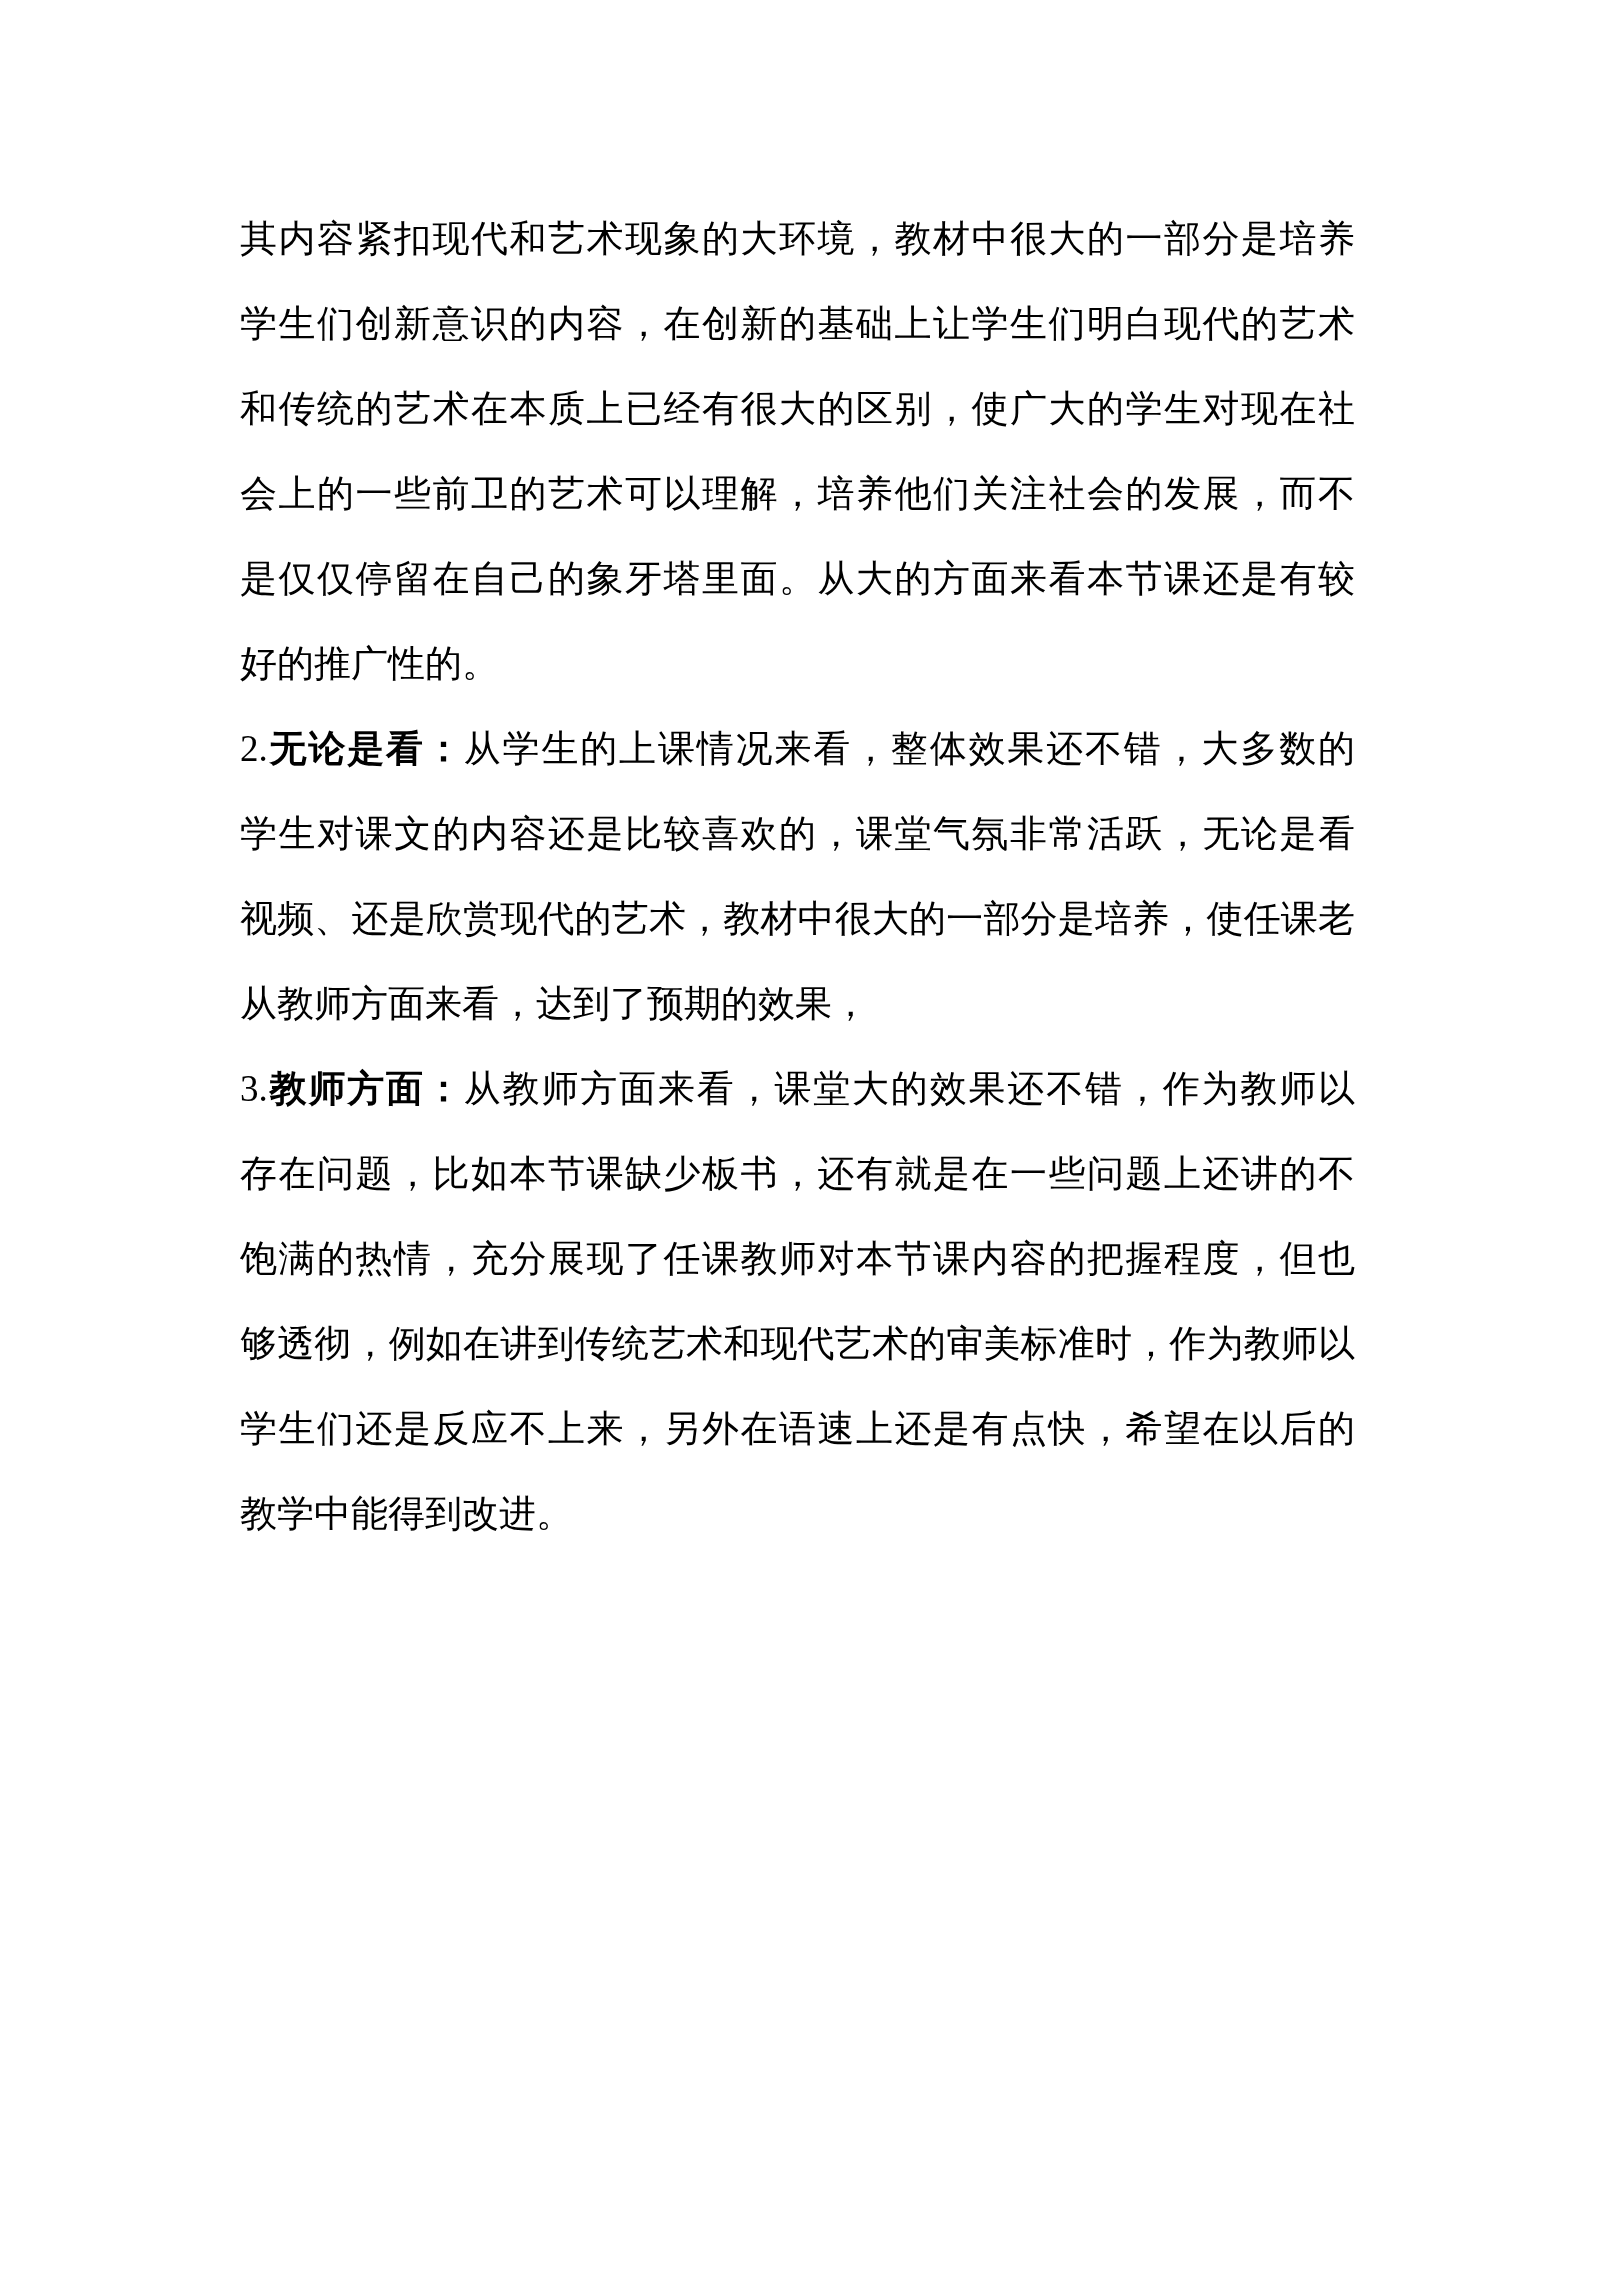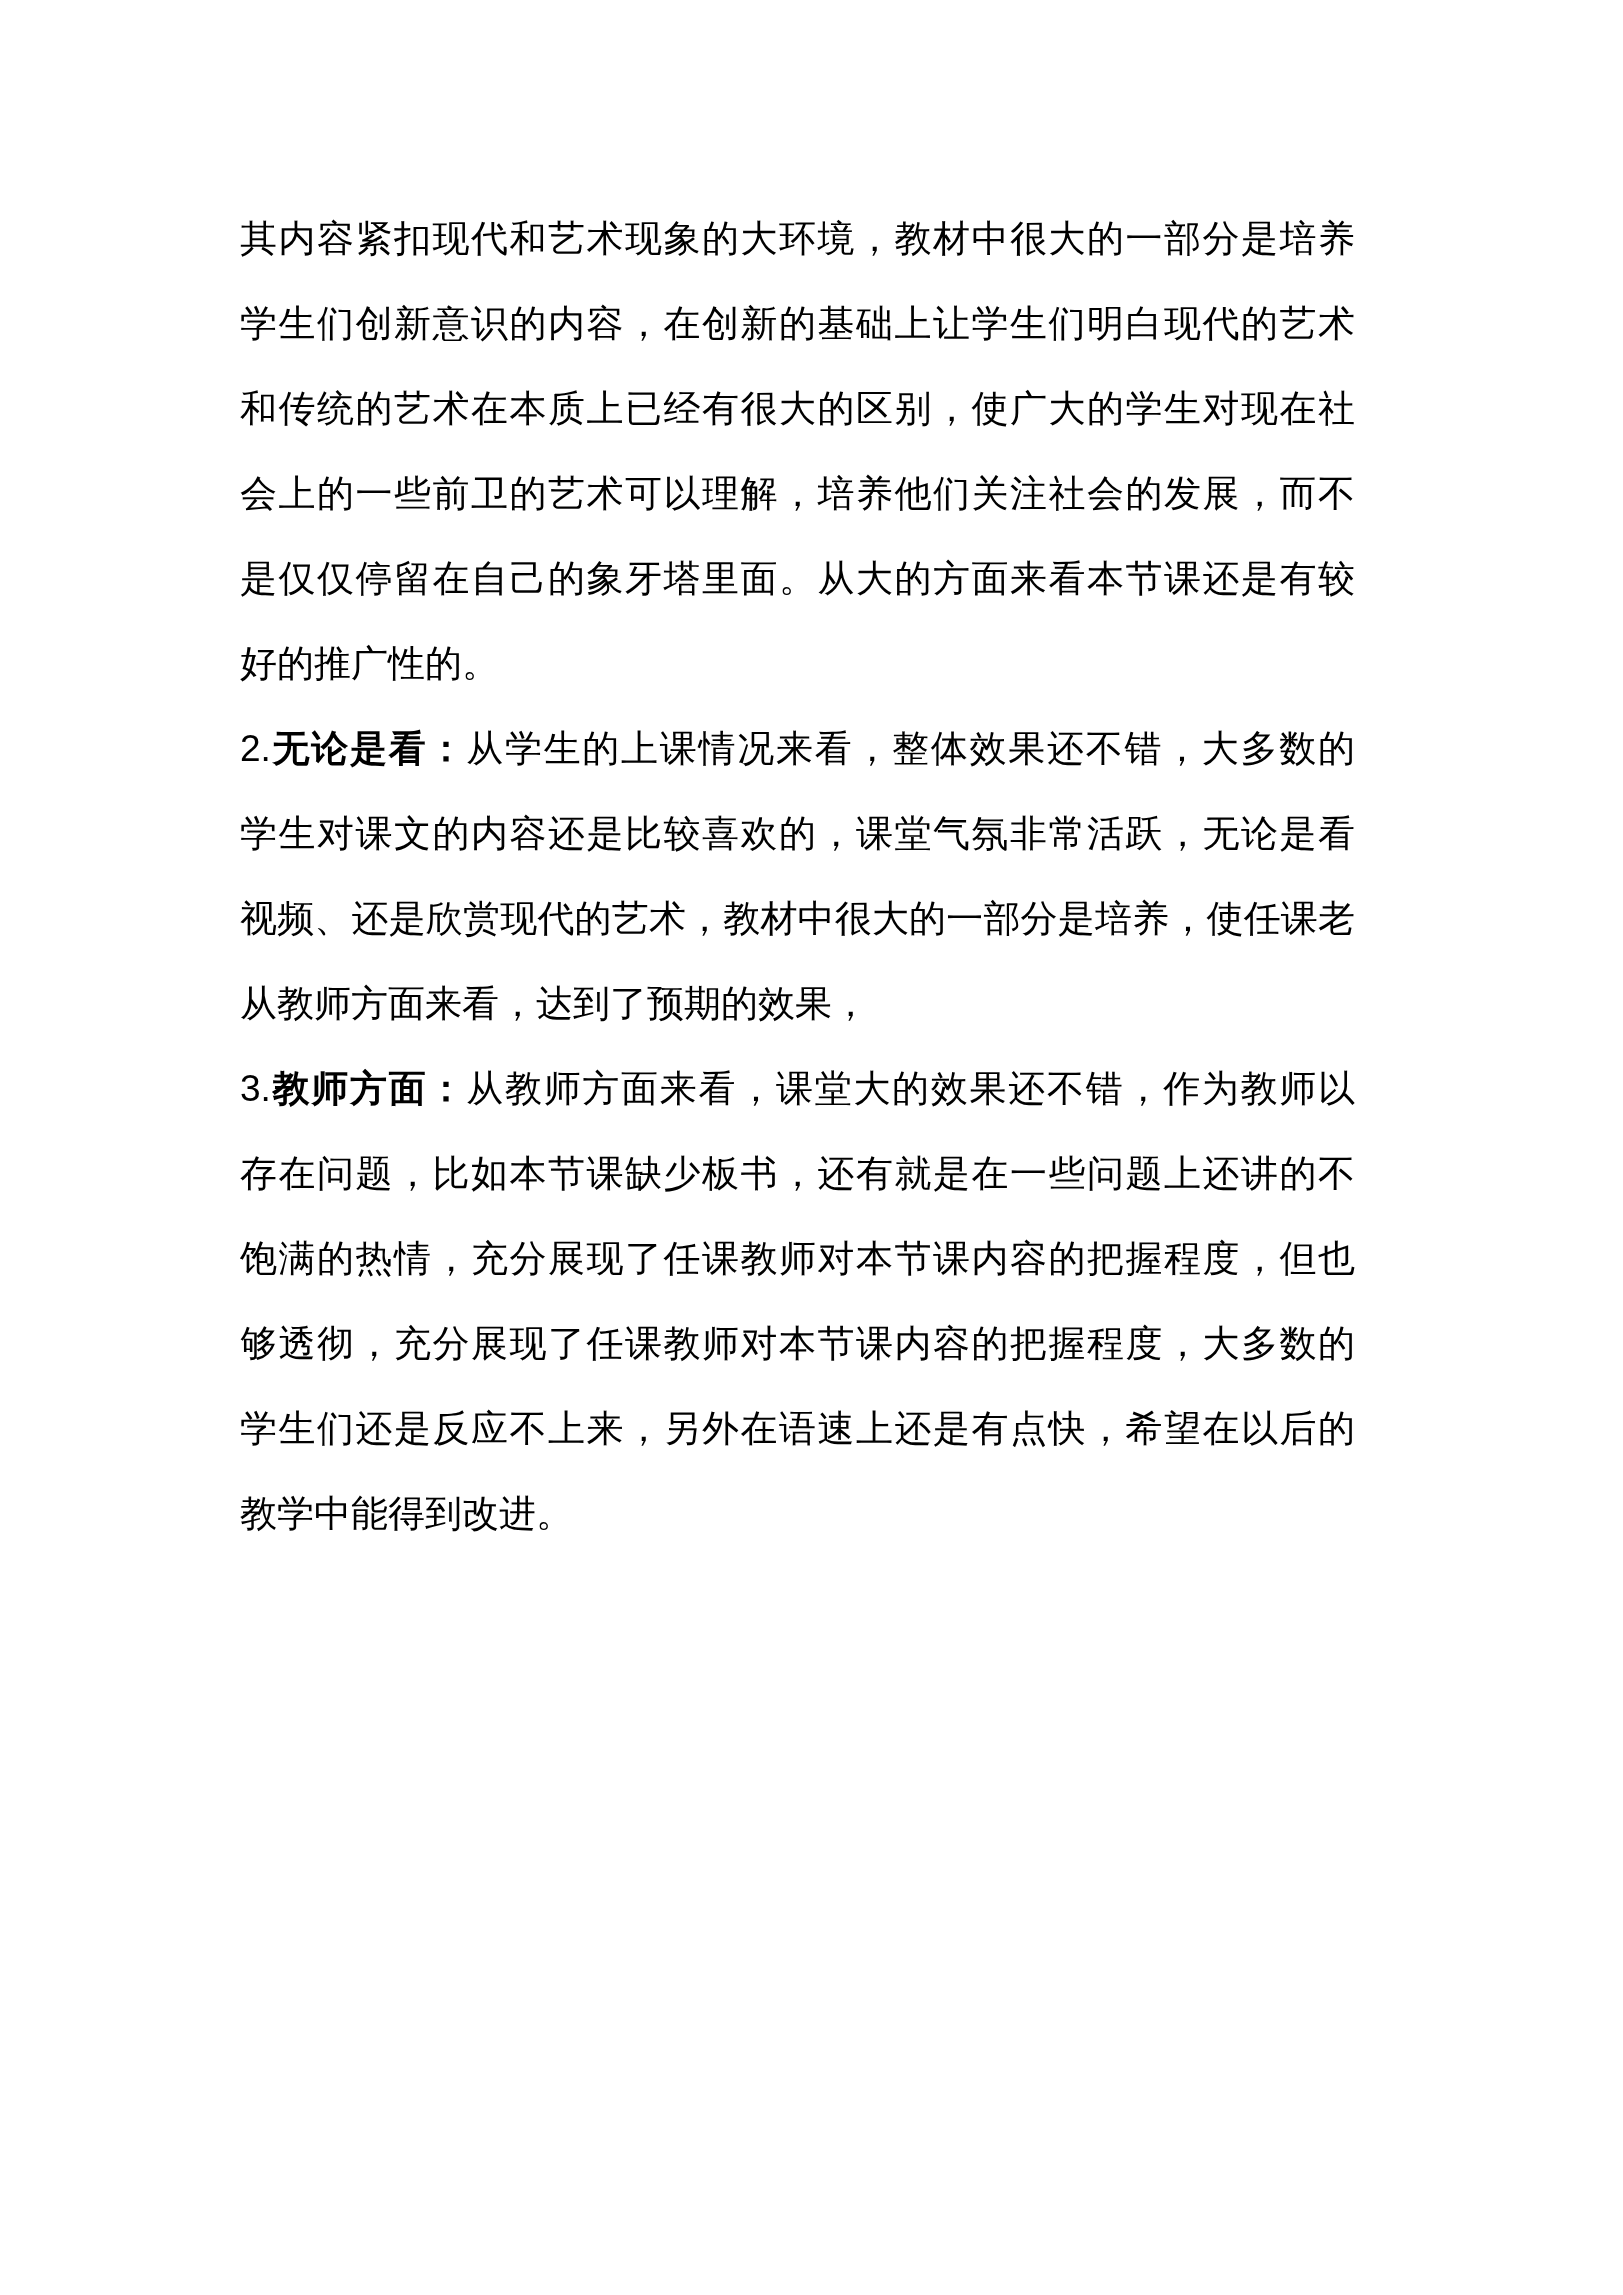--- a/index.html
+++ b/index.html
@@ -14,21 +14,21 @@
     background: #ffffff;
     overflow: hidden;
   }
   .text-block {
     position: absolute;
     left: 240px;
     top: 196px;
     width: 1115px;
   }
   .line {
-    font-family: Liberation Sans, sans-serif;
+    font-family: Liberation Serif, serif;
     font-size: 37px;
     line-height: 85px;
     height: 85px;
     color: #000000;
     white-space: nowrap;
   }
   .line.j {
     white-space: normal;
     text-align: justify;
     text-align-last: justify;
@@ -49,18 +49,18 @@
       <div class="line j"><span class="run">会上的一些前卫的艺术可以理解，培养他们关注社会的发展，而不</span></div>
       <div class="line j"><span class="run">是仅仅停留在自己的象牙塔里面。从大的方面来看本节课还是有较</span></div>
       <div class="line"><span class="run">好的推广性的。</span></div>
       <div class="line j"><span class="run">2.</span><span class="run bold">无论是看：</span><span class="run">从学生的上课情况来看，整体效果还不错，大多数的</span></div>
       <div class="line j"><span class="run">学生对课文的内容还是比较喜欢的，课堂气氛非常活跃，无论是看</span></div>
       <div class="line j"><span class="run">视频、还是欣赏现代的艺术，教材中很大的一部分是培养，使任课老</span></div>
       <div class="line"><span class="run">从教师方面来看，达到了预期的效果，</span></div>
       <div class="line j"><span class="run">3.</span><span class="run bold">教师方面：</span><span class="run">从教师方面来看，课堂大的效果还不错，作为教师以</span></div>
       <div class="line j"><span class="run">存在问题，比如本节课缺少板书，还有就是在一些问题上还讲的不</span></div>
       <div class="line j"><span class="run">饱满的热情，充分展现了任课教师对本节课内容的把握程度，但也</span></div>
-      <div class="line j"><span class="run">够透彻，充分展现了任课教师对本节课内容的把握程度，大多数的</span></div>
+      <div class="line j"><span class="run">够透彻，例如在讲到传统艺术和现代艺术的审美标准时，作为教师以</span></div>
       <div class="line j"><span class="run">学生们还是反应不上来，另外在语速上还是有点快，希望在以后的</span></div>
       <div class="line"><span class="run">教学中能得到改进。</span></div>
     </div>
 </div>
 
 
 </body></html>

